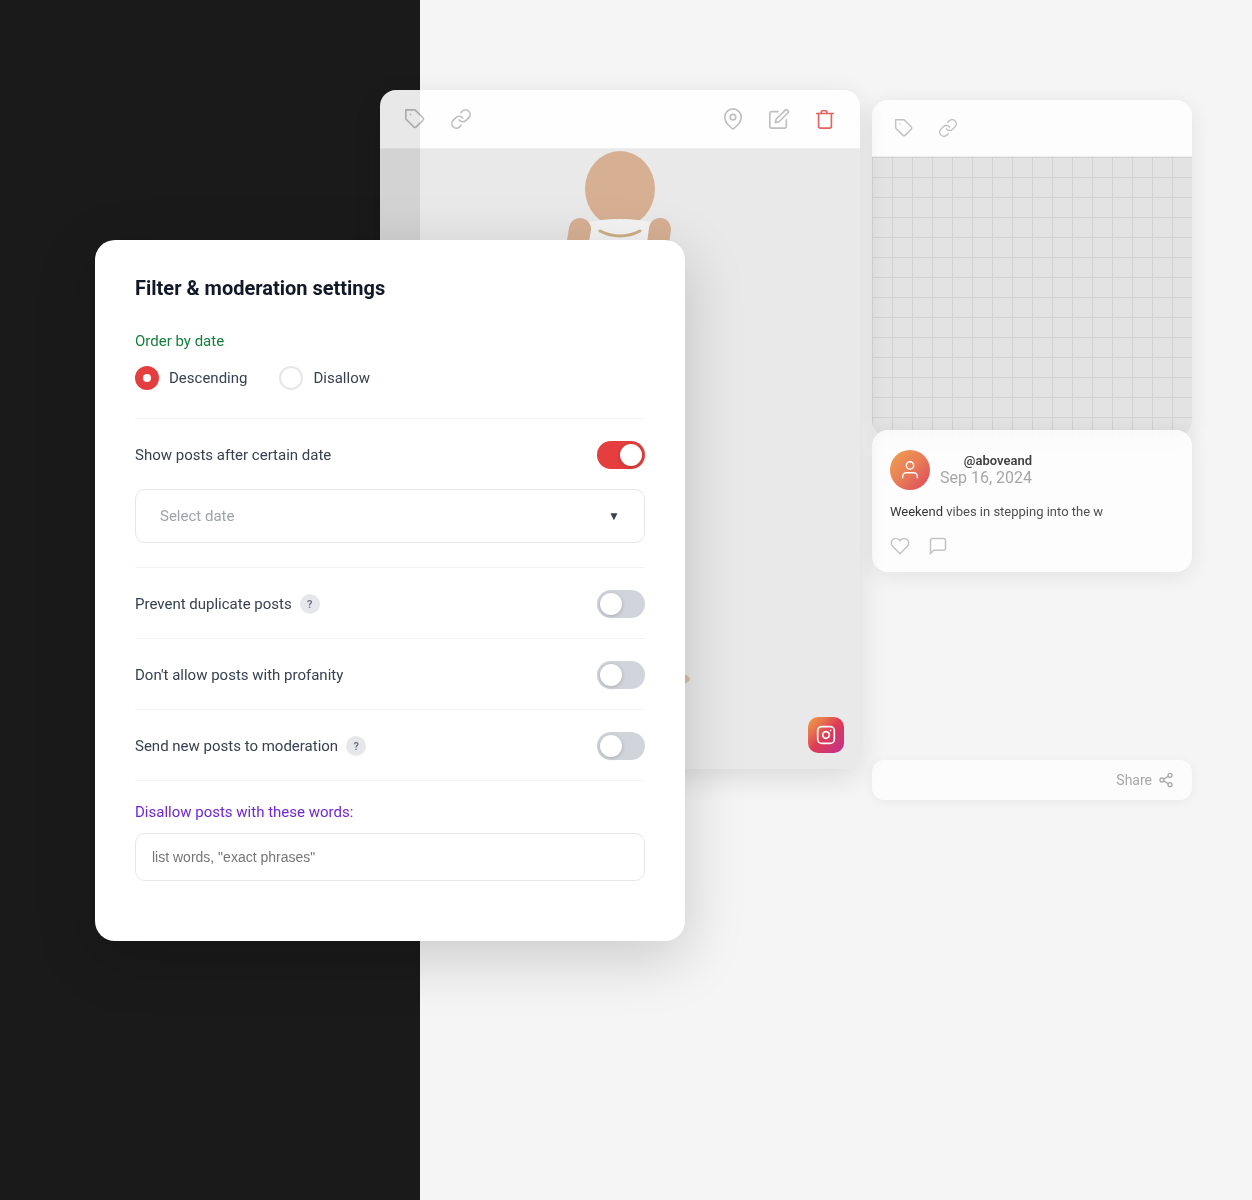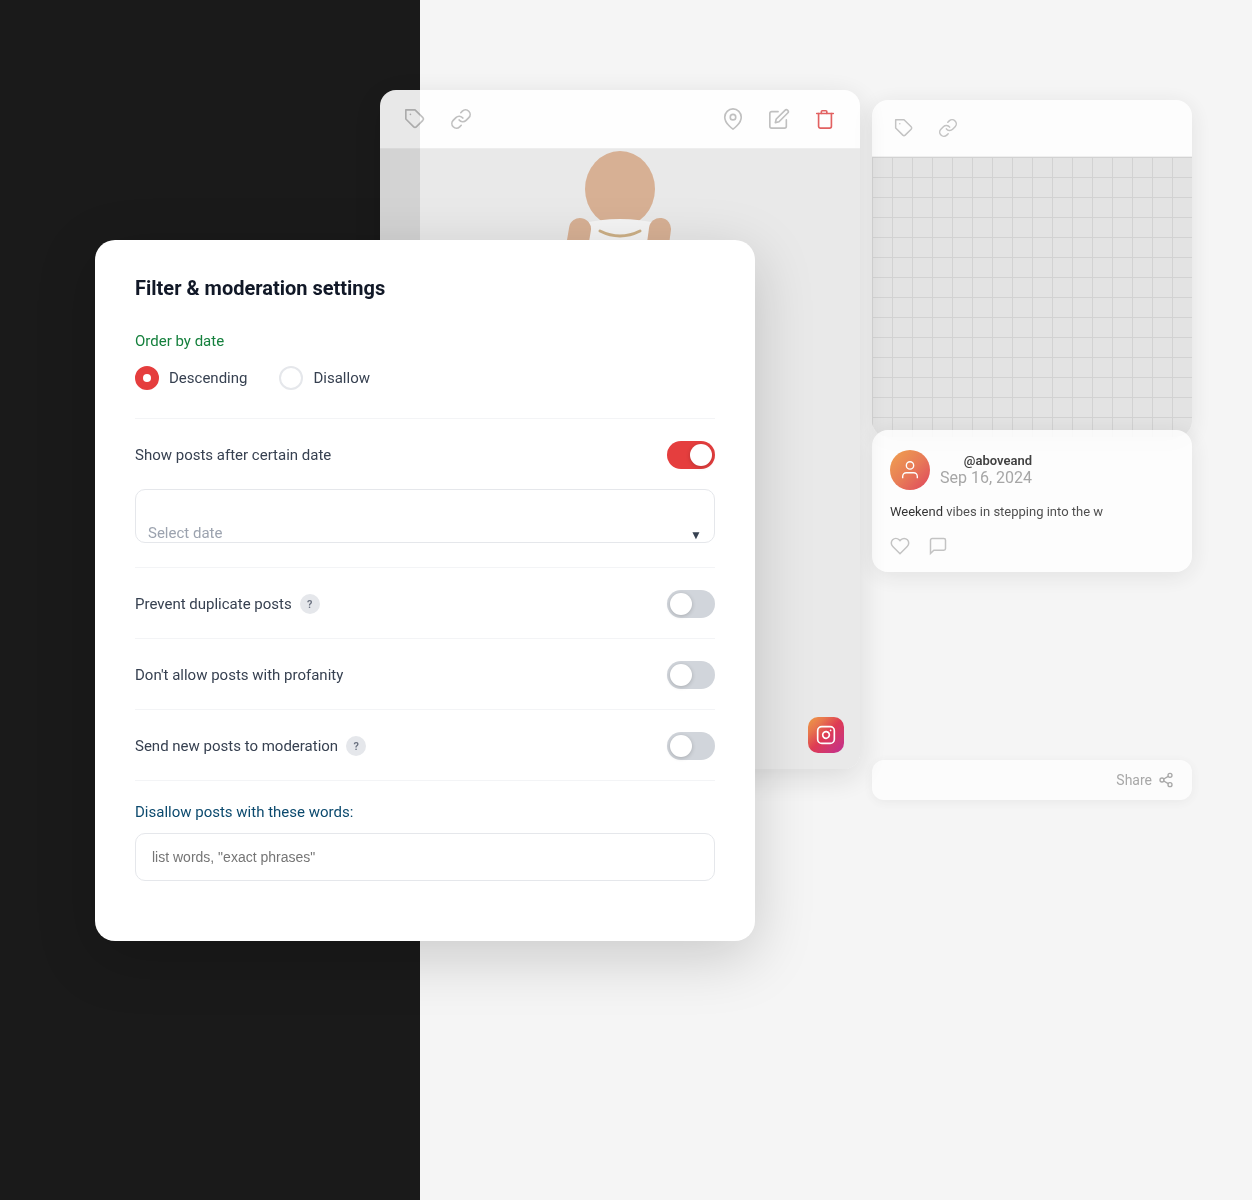--- a/index.html
+++ b/index.html
@@ -255,21 +255,21 @@
       color: #888;
       font-size: 14px;
       cursor: pointer;
     }
 
     
     .filter-modal {
       position: absolute;
       left: 95px;
       top: 240px;
-      width: 660px;
+      width: 590px;
       background: #fff;
       border-radius: 20px;
       box-shadow: 0 16px 60px rgba(0,0,0,0.18);
       z-index: 10;
       padding: 36px 40px 32px;
     }
 
     .filter-title {
       font-size: 20px;
       font-weight: 700;
@@ -397,25 +397,25 @@
     .toggle.off .toggle-knob {
       left: 3px;
     }
 
     
     .date-select {
       width: 100%;
       height: 54px;
       border: 1.5px solid #e5e7eb;
       border-radius: 10px;
-      padding: 0 12px;
+      padding: 0 24px;
       font-size: 15px;
       color: #9ca3af;
       display: flex;
-      align-items: flex-end;
+      align-items: center;
       justify-content: space-between;
       cursor: pointer;
       margin-bottom: 24px;
       background: #fff;
     }
 
     .date-select-arrow {
       color: #374151;
       font-size: 12px;
     }
@@ -423,21 +423,21 @@
     
     .divider {
       height: 1px;
       background: #f3f4f6;
       margin: 4px 0 22px;
     }
 
     
     .disallow-label {
       font-size: 15px;
-      color: #0c4a6e;
+      color: #6d28d9;
       margin-bottom: 12px;
     }
 
     .disallow-input {
       width: 100%;
       height: 48px;
       border: 1.5px solid #e5e7eb;
       border-radius: 10px;
       padding: 0 16px;
       font-size: 14px;

